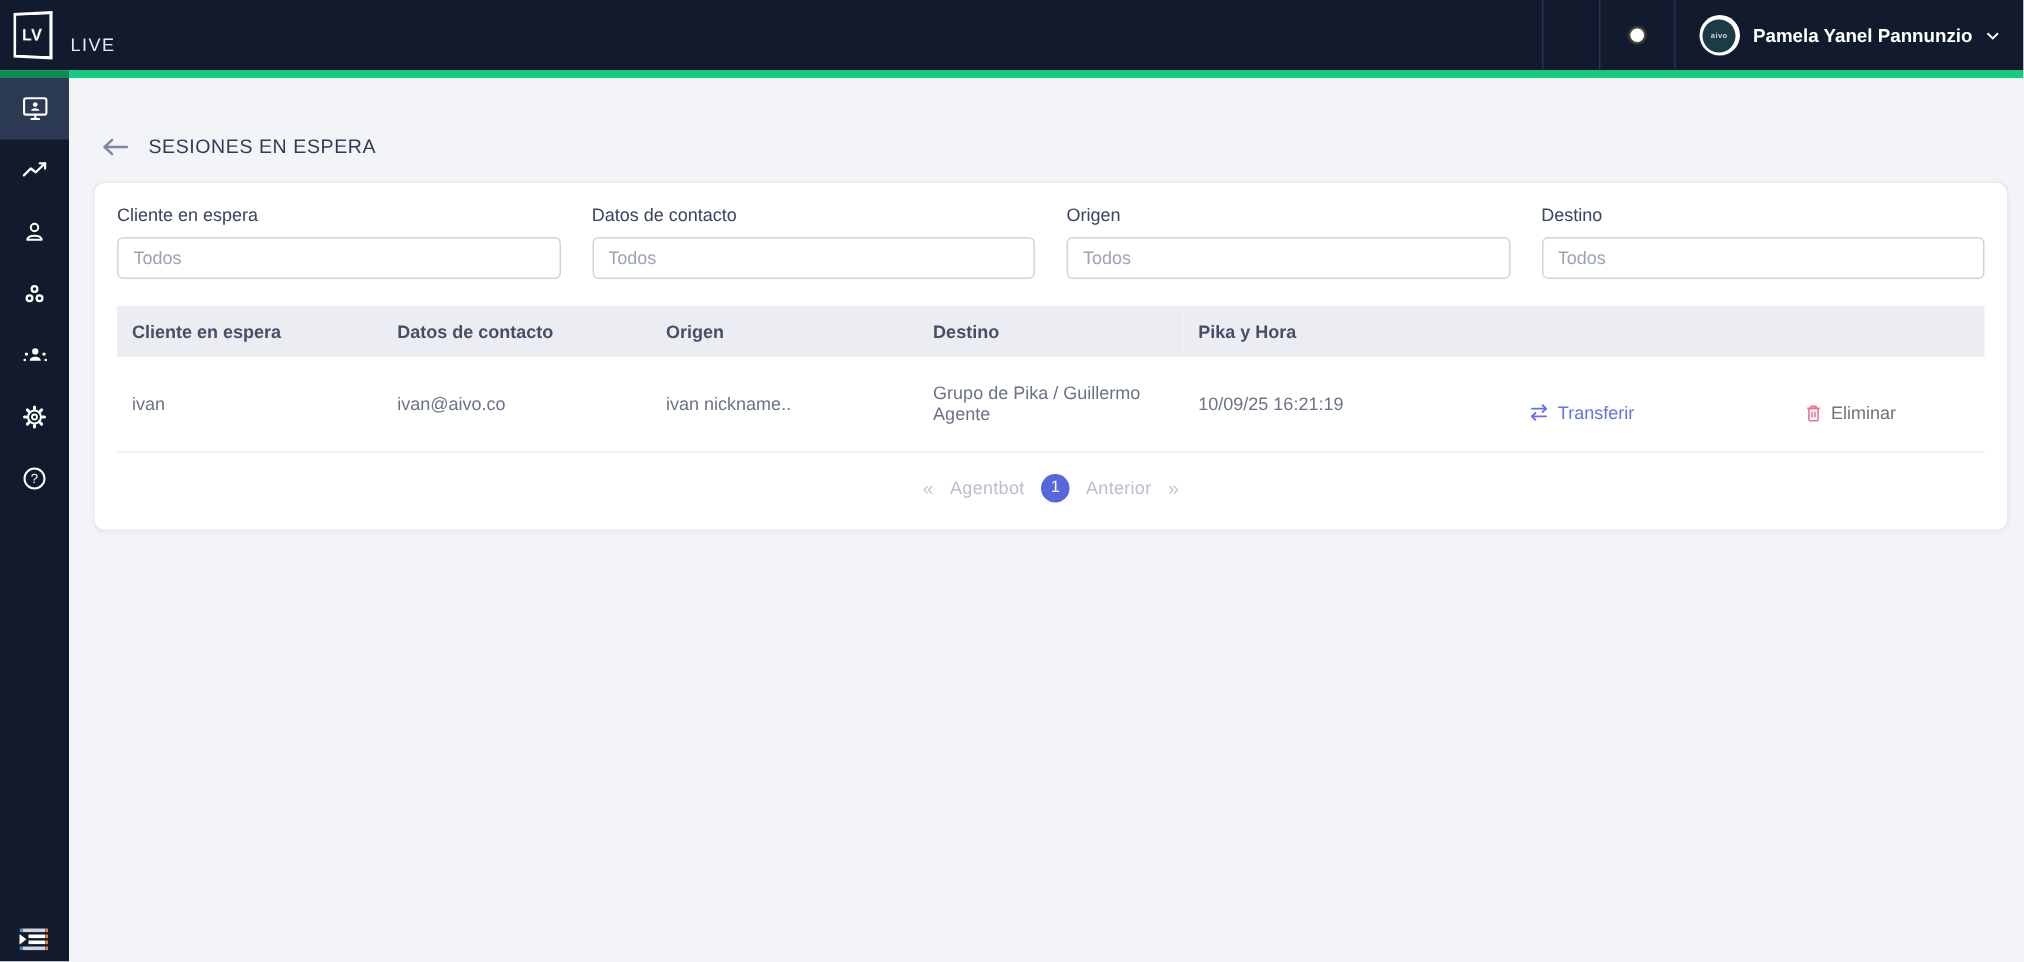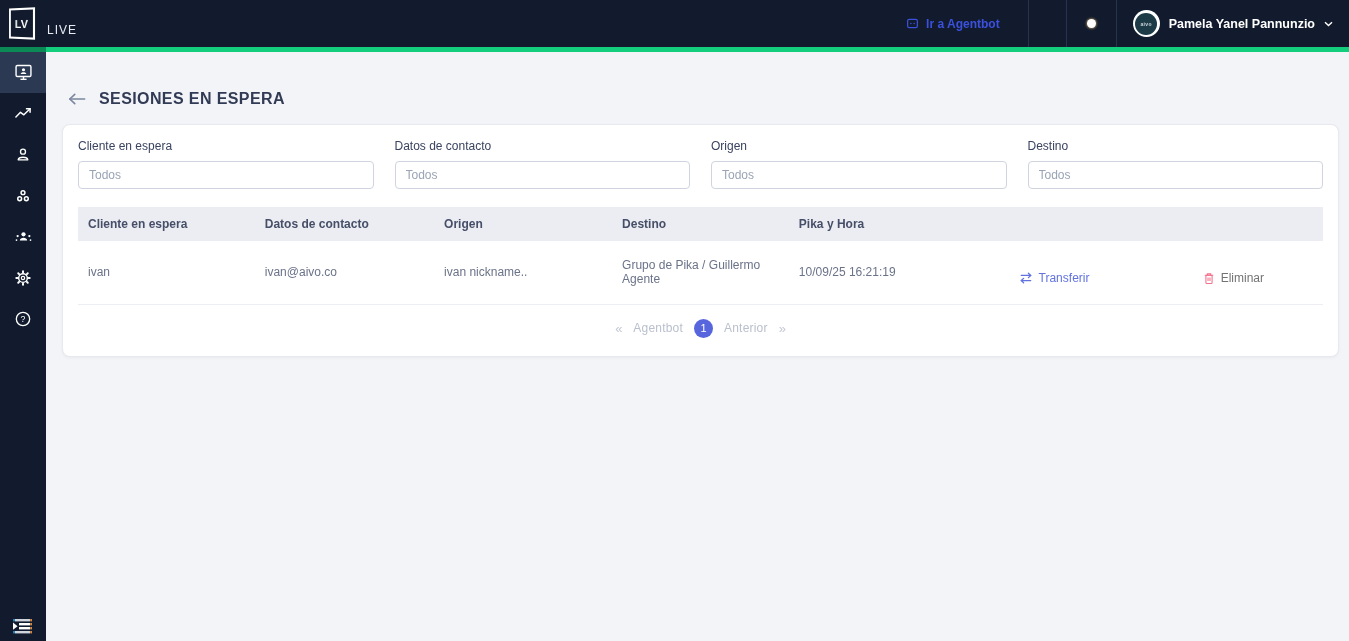--- a/index.html
+++ b/index.html
@@ -32,21 +32,21 @@
 
   
   .sidebar { width:46px; background:#111b2d; display:flex; flex-direction:column; align-items:center; position:relative; flex-shrink:0; }
   .side-item { width:46px; height:41px; display:flex; align-items:center; justify-content:center; cursor:pointer; }
   .side-item.active { background:#2b3a52; }
   .side-bottom { position:absolute; bottom:6px; left:0; width:46px; display:flex; justify-content:center; cursor:pointer; }
 
   
   .main { flex:1; min-width:0; }
   .page-head { display:flex; align-items:center; gap:13px; margin:38px 0 0 22px; }
-  .page-title { font-size:16px; font-weight:bold; color:#323b55; letter-spacing:.4px;text-align:right; }
+  .page-title { font-size:13px; font-weight:normal; color:#323b55; letter-spacing:.4px;text-align:right; }
   .back-btn { display:flex; align-items:center; cursor:pointer; }
 
   
   .card { background:#fff; border:1px solid #e7e9f0; border-radius:8px; margin:16px 10px 0 16px; padding:14px 15px 10px; box-shadow:0 1px 3px rgba(40,50,80,.05); }
 
   .filters { display:grid; grid-template-columns:repeat(4,1fr); gap:21px; }
   .filter-label { display:block; font-size:12px; color:#3a4360; margin-bottom:8px; }
   .filter-input { width:100%; height:28px; border:1px solid #cfd4df; border-radius:4px; padding:0 10px; font-size:12px; color:#555e74; outline:none; }
   .filter-input::placeholder { color:#9aa4b5; }
 
@@ -73,30 +73,20 @@
 <div>
 
   <header class="navbar">
     <div class="nav-left">
       <div class="logo">
         <span>LV</span>
       </div>
       <span class="brand">LIVE</span>
     </div>
     <div class="nav-right">
-      <a class="agentbot">
-        <span>
-          <svg width="13" height="13" viewBox="0 0 16 16" fill="none" stroke="#3b50dd" stroke-width="1.5">
-            <rect x="2" y="3" width="12" height="10" rx="2"></rect>
-            <circle cx="6" cy="8" r="0.9" fill="#3b50dd" stroke="none"></circle>
-            <circle cx="10" cy="8" r="0.9" fill="#3b50dd" stroke="none"></circle>
-          </svg>
-        </span>
-        <span>Ir a Agentbot</span>
-      </a>
       <div class="nav-sep"></div>
       <div class="nav-empty"></div>
       <div class="nav-sep"></div>
       <div class="nav-dot-wrap">
         <span class="status-dot"></span>
       </div>
       <div class="nav-sep"></div>
       <div class="user-menu">
         <span class="avatar">
           <span class="avatar-inner">aivo</span>

